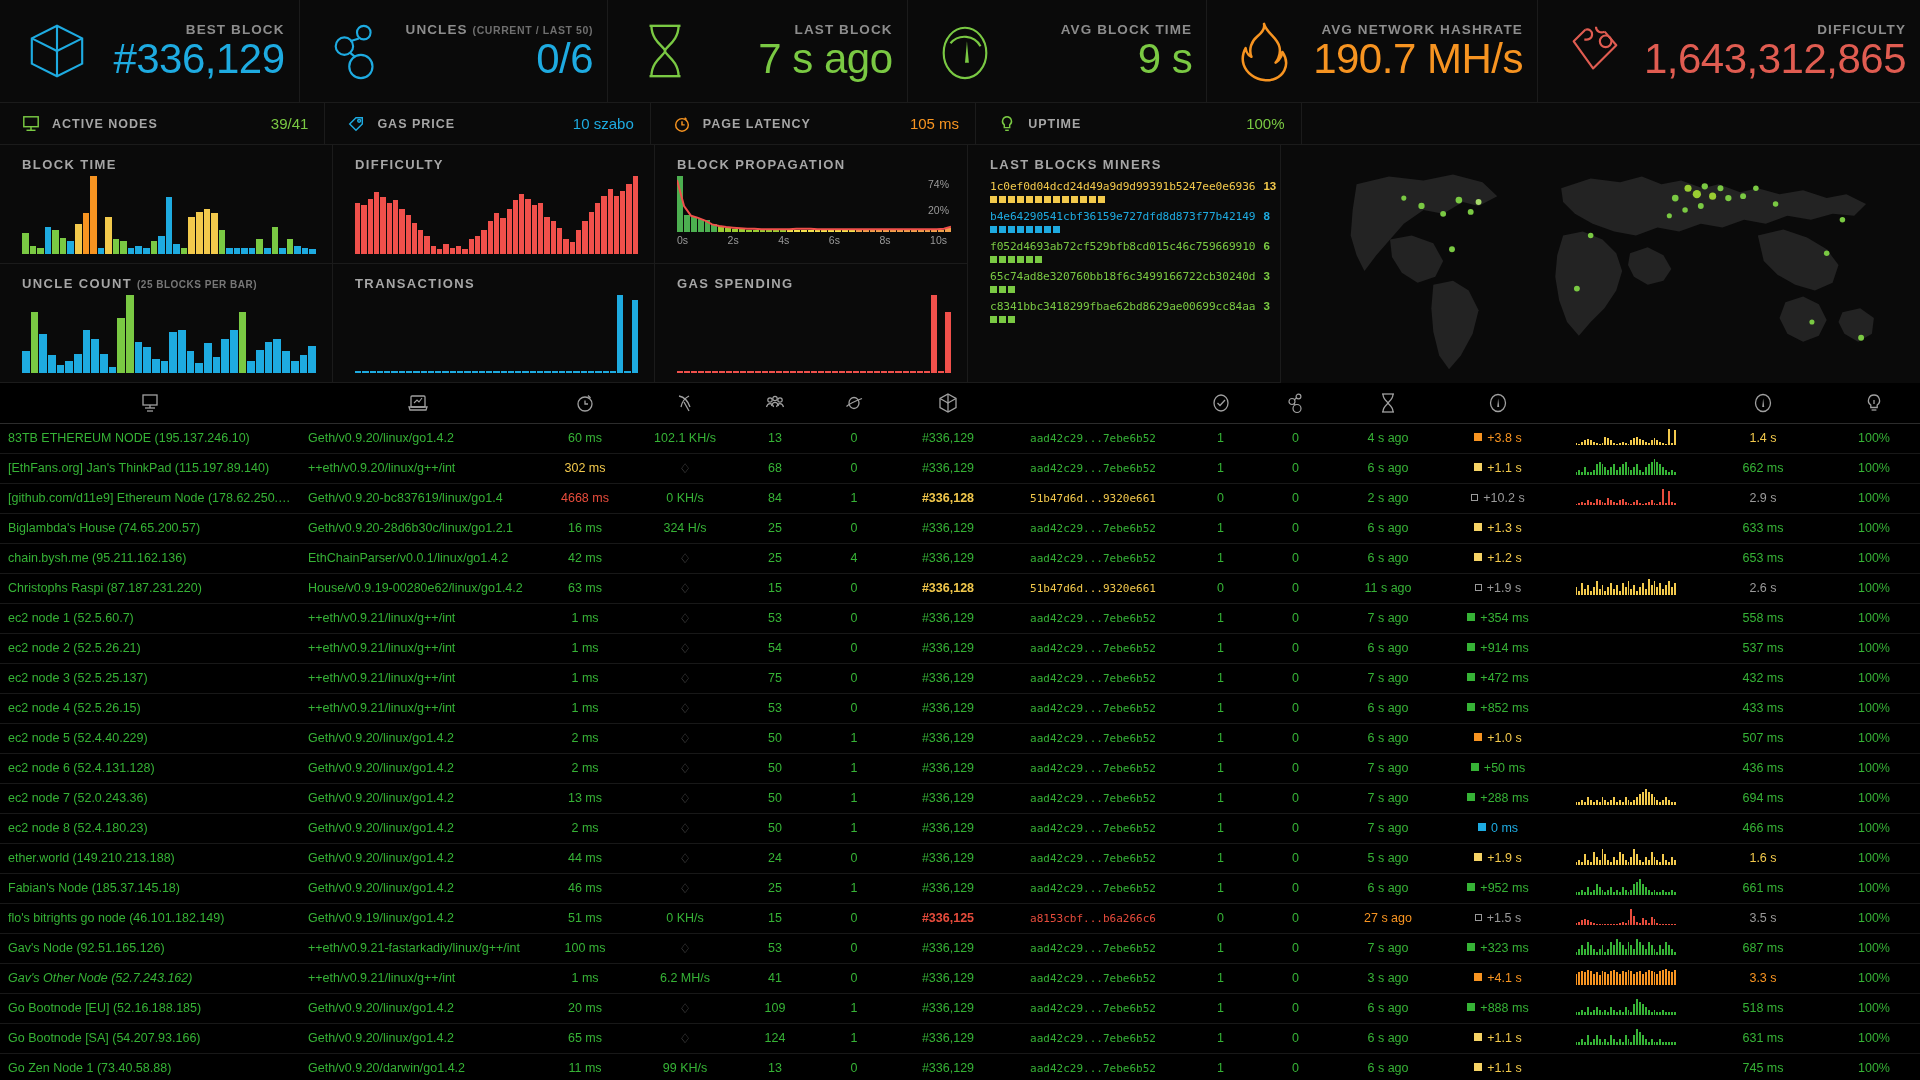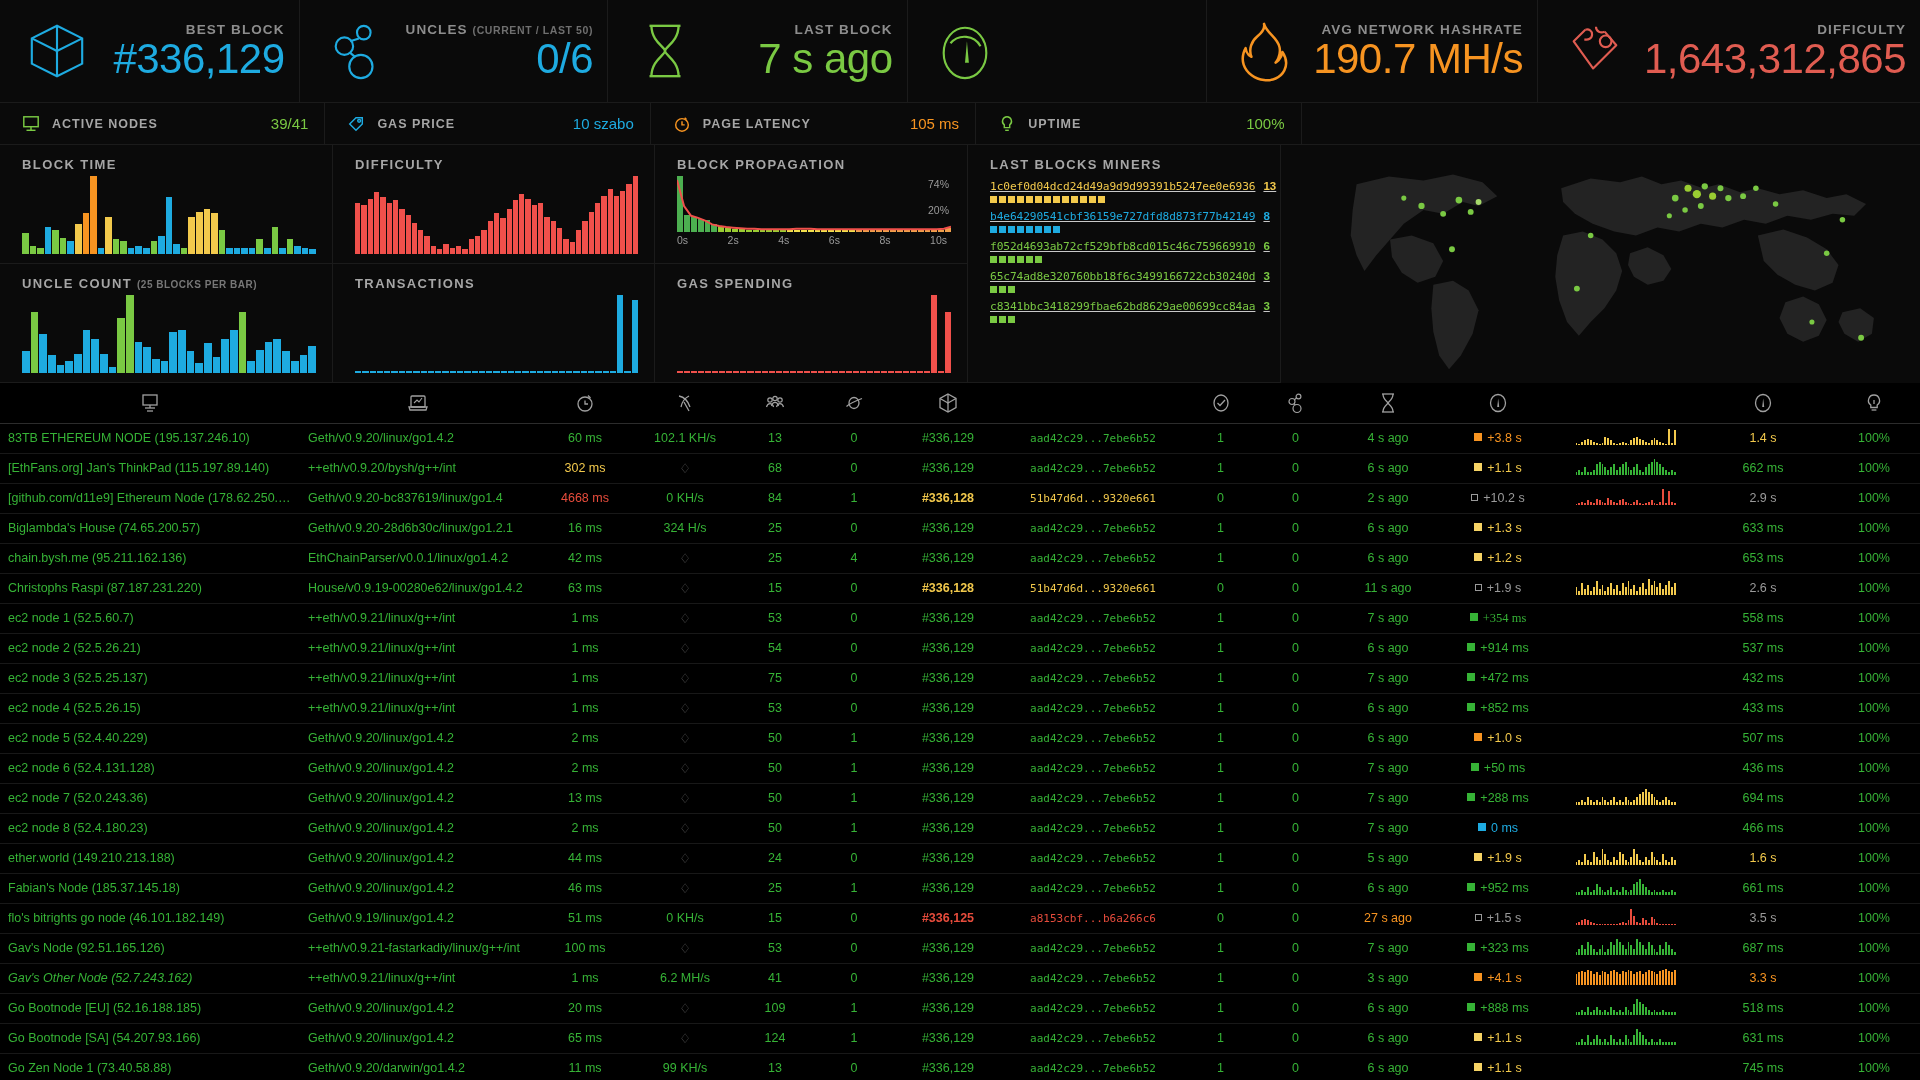--- a/index.html
+++ b/index.html
@@ -63,21 +63,21 @@
 
   
   .prop-wrap { position: relative; height: 86px; }
   .prop-axis { display:flex; justify-content: space-between; font-size: 10.5px; color:#9a9a9a; margin-top:2px; padding-right:4px;}
   .prop-y { position:absolute; right: 2px; top: 2px; width: 58px; font-size:10.5px; color:#9a9a9a; }
   .prop-y div { text-align: right; }
 
   
   .miners { background:#0a0a0a; padding: 12px 18px 6px 22px; border-bottom:1px solid #1b1b1b; }
   .miners h3 { font-size: 13px; font-weight: bold; letter-spacing: 1.4px; color:#a6a6a6; text-transform:uppercase; margin-bottom: 8px;}
-  .miner { margin-bottom: 7px; text-decoration: underline; }
+  .miner { margin-bottom: 7px; }
   .miner .line { display:flex; align-items: baseline; justify-content: space-between; }
   .miner .addr { font-family:"DejaVu Sans Mono", monospace; font-size: 11.2px; letter-spacing: -0.1px; }
   .miner .cnt { font-size: 11.5px; font-weight: bold; margin-left: 8px; }
   .miner .blocks { display:flex; gap:2px; margin-top:3px; }
   .miner .blocks i { width: 7px; height: 7px; display:block; }
 
   
   .mapbox { background:#0a0a0a; position: relative; overflow: hidden; }
   .mapbox svg { position:absolute; inset:0; width:100%; height:100%; }
 
@@ -159,20 +159,24 @@
     </div>
 
     <div class="bigbox">
       <span class="ico">
         <svg width="58" height="62" viewBox="0 0 58 64" fill="none" stroke="#7ac943" stroke-width="2.2">
           <ellipse cx="29" cy="34" rx="22" ry="26"></ellipse>
             <path d="M14 24A19 19 0 0 1 45 27"></path>
           <path d="M29 44 31 22 33 44Z" fill="#7ac943" stroke="none"></path>
         </svg>
       </span>
+      <div class="body">
+        <div class="cap"><span>AVG BLOCK TIME</span></div>
+        <div class="val" style="color:#7ac943">9 s</div>
+      </div>
     </div>
 
     <div class="bigbox">
       <span class="ico">
         <svg width="60" height="62" viewBox="0 0 60 64" fill="none" stroke="#f79421" stroke-width="2.6" stroke-linejoin="round">
           <path d="M30 4C33 14 44 18 46 28c2 9-4 16-4 16s6-3 7-11c4 6 5 13 2 19-4 8-13 11-21 10C21 61 12 55 9 46 6 37 11 29 11 29s1 7 6 9c-3-8 0-16 6-21 5-4 8-9 7-13Z"></path>
         </svg>
       </span>
       <div class="body">
         <div class="cap"><span>AVG NETWORK HASHRATE</span></div>
@@ -858,21 +862,21 @@
                 <i style="height: 1px; background: rgb(242, 201, 76);"></i>
                 <i style="height: 16px; background: rgb(242, 201, 76);"></i>
                 <i style="height: 2px; background: rgb(242, 201, 76);"></i>
                 <i style="height: 15px; background: rgb(242, 201, 76);"></i>
               </span></td>
             <td class="c" style="color: rgb(242, 201, 76);">1.4 s</td>
             <td class="c" style="color: rgb(54, 179, 54);">100%</td>
           </tr>
           <tr>
             <td class="l" style="color: rgb(54, 179, 54);">[EthFans.org] Jan's ThinkPad (115.197.89.140)</td>
-            <td class="l" style="color: rgb(54, 179, 54);">++eth/v0.9.20/bysh/g++/int</td>
+            <td class="l" style="color: rgb(54, 179, 54);">++eth/v0.9.20/linux/g++/int</td>
             <td class="c" style="color: rgb(242, 201, 76);">302 ms</td>
             <td class="c" style="color: rgb(54, 179, 54);"><span class="nomine">♢</span></td>
             <td class="c" style="color: rgb(54, 179, 54);">68</td>
             <td class="c" style="color: rgb(54, 179, 54);">0</td>
             <td class="c" style="color: rgb(54, 179, 54);">#336,129</td>
             <td class="c" style="color: rgb(54, 179, 54);;font-family:&quot;DejaVu Sans Mono&quot;,monospace;font-size:11px;">aad42c29...7ebe6b52</td>
             <td class="c" style="color: rgb(54, 179, 54);">1</td>
             <td class="c" style="color: rgb(54, 179, 54);">0</td>
             <td class="c" style="color: rgb(54, 179, 54);">6 s ago</td>
             <td class="c" style="color: rgb(242, 201, 76);"><span class="dot" style="background: rgb(246, 211, 101);"></span>+1.1 s</td>
@@ -1061,21 +1065,21 @@
             <td class="l" style="color: rgb(54, 179, 54);">++eth/v0.9.21/linux/g++/int</td>
             <td class="c" style="color: rgb(54, 179, 54);">1 ms</td>
             <td class="c" style="color: rgb(54, 179, 54);"><span class="nomine">♢</span></td>
             <td class="c" style="color: rgb(54, 179, 54);">53</td>
             <td class="c" style="color: rgb(54, 179, 54);">0</td>
             <td class="c" style="color: rgb(54, 179, 54);">#336,129</td>
             <td class="c" style="color: rgb(54, 179, 54);;font-family:&quot;DejaVu Sans Mono&quot;,monospace;font-size:11px;">aad42c29...7ebe6b52</td>
             <td class="c" style="color: rgb(54, 179, 54);">1</td>
             <td class="c" style="color: rgb(54, 179, 54);">0</td>
             <td class="c" style="color: rgb(54, 179, 54);">7 s ago</td>
-            <td class="c" style="color: rgb(54, 179, 54); font-family: Liberation Serif, serif;"><span class="dot" style="background: rgb(54, 179, 54);"></span>+354 ms</td>
+            <td class="c" style="color: rgb(54, 179, 54);"><span class="dot" style="background: rgb(54, 179, 54);"></span>+354 ms</td>
             <td class="c"></td>
             <td class="c" style="color: rgb(54, 179, 54);">558 ms</td>
             <td class="c" style="color: rgb(54, 179, 54);">100%</td>
           </tr>
           <tr>
             <td class="l" style="color: rgb(54, 179, 54);">ec2 node 2 (52.5.26.21)</td>
             <td class="l" style="color: rgb(54, 179, 54);">++eth/v0.9.21/linux/g++/int</td>
             <td class="c" style="color: rgb(54, 179, 54);">1 ms</td>
             <td class="c" style="color: rgb(54, 179, 54);"><span class="nomine">♢</span></td>
             <td class="c" style="color: rgb(54, 179, 54);">54</td>

